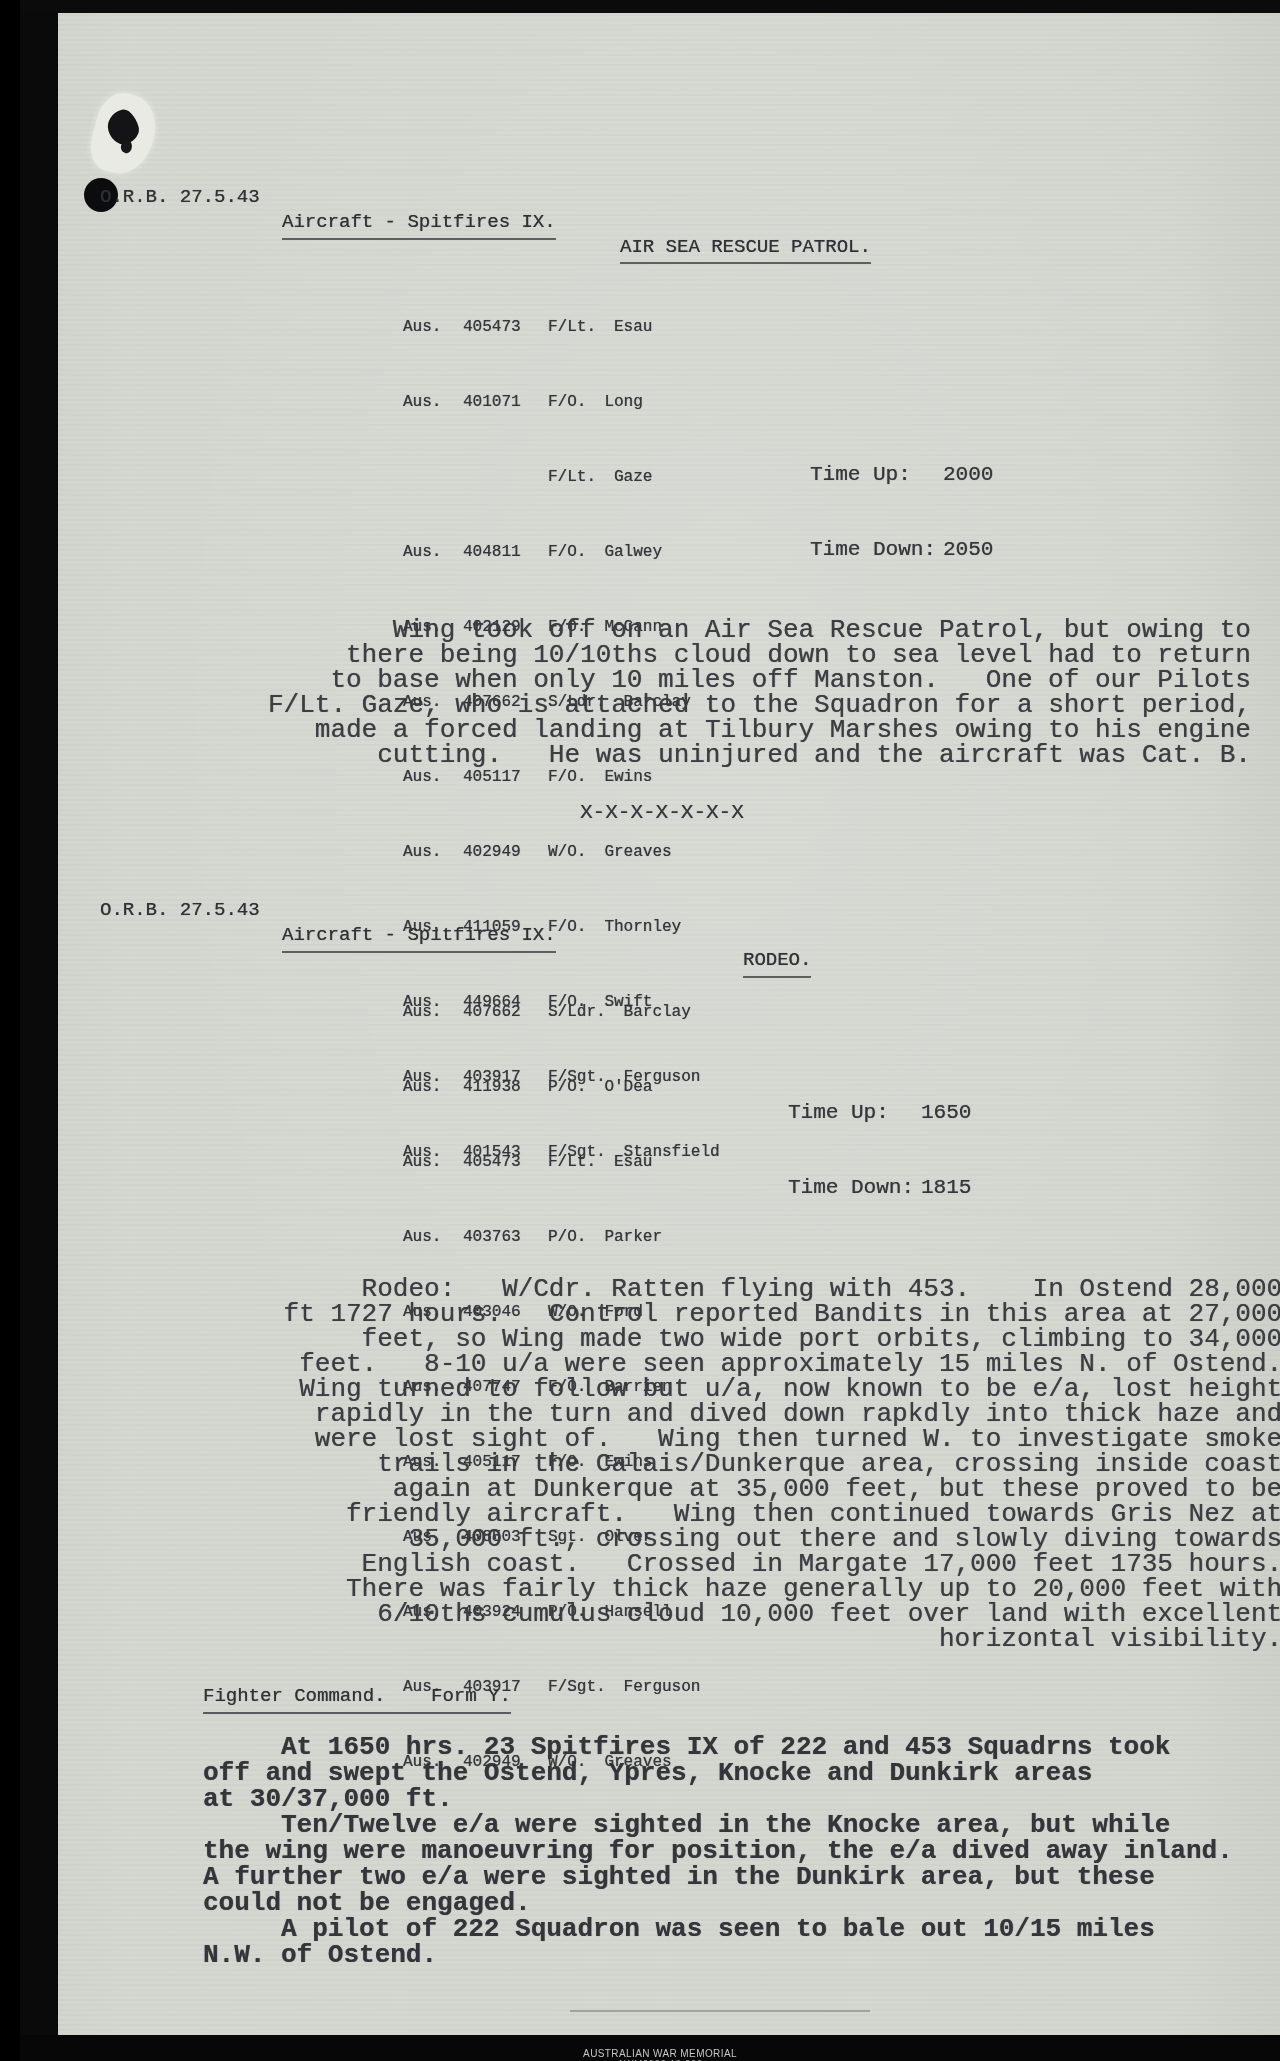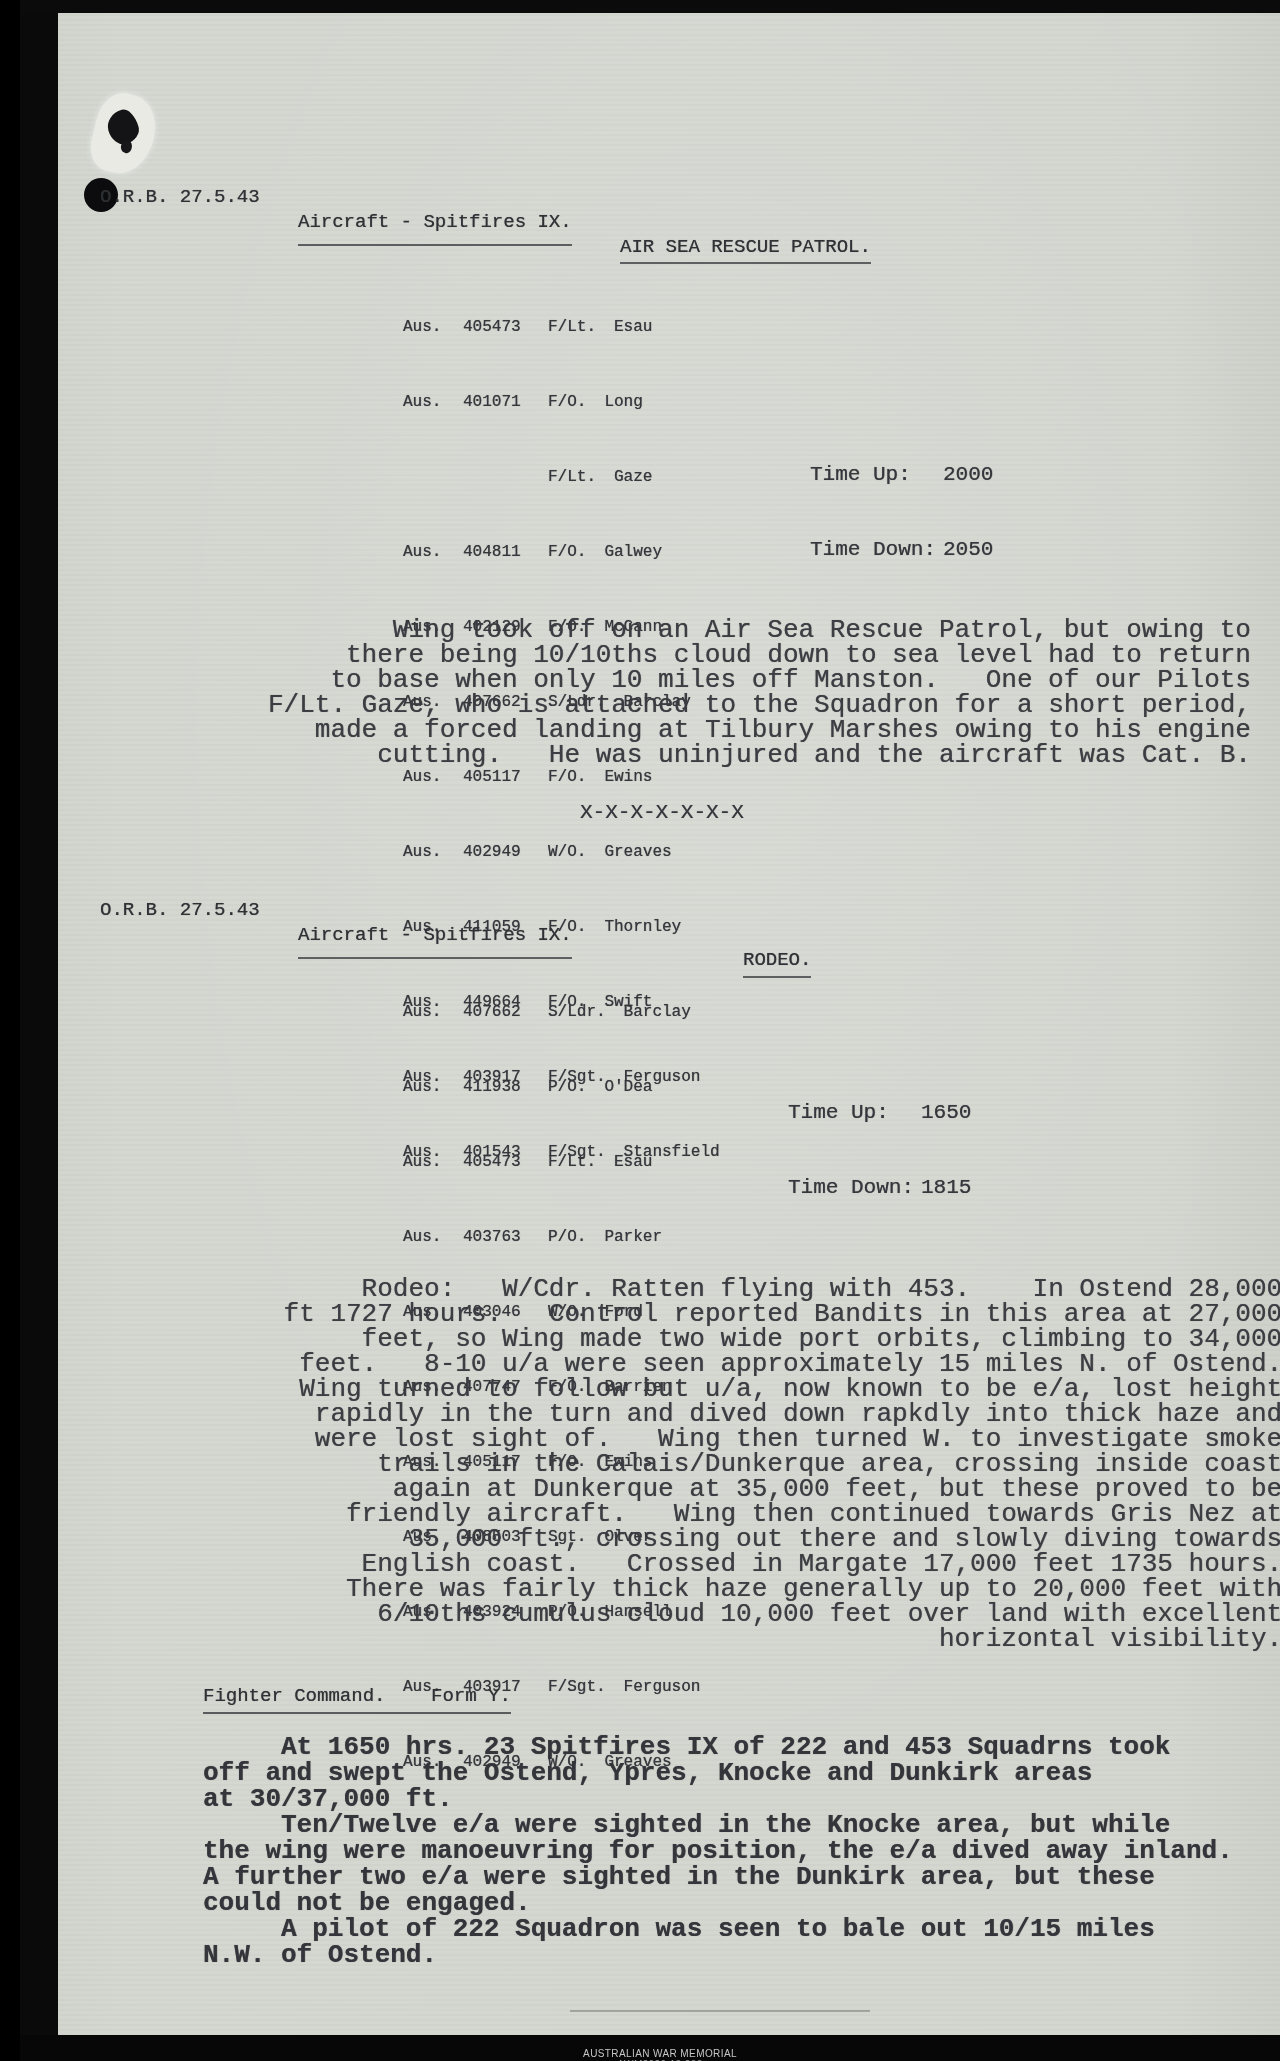--- a/index.html
+++ b/index.html
@@ -22,21 +22,21 @@
   .ink-blot{left:88px;top:110px;width:30px;height:34px;background:#141416;border-radius:62% 38% 55% 45% / 48% 62% 38% 52%;transform:rotate(-16deg);}
   .ink-blot-b{left:101px;top:140px;width:11px;height:13px;background:#17171a;border-radius:50% 60% 45% 55%;transform:rotate(20deg);}
   .punch-hole{left:64px;top:178px;width:34px;height:34px;background:#0c0c0e;border-radius:50%;}
   .pencil-mark{left:550px;top:2010px;width:300px;height:2px;background:rgba(118,123,112,.55);}
   
   .tw{color:rgba(50,52,57,.94);text-shadow:0 0 .7px rgba(58,60,65,.65), .4px .4px .6px rgba(58,60,65,.35);white-space:pre;}
   
   .hdr{left:0;width:1280px;height:25px;font-size:19px;line-height:25px;}
   .hdr span{position:absolute;color:rgba(44,46,51,.95);}
   .hdr .h-orb{left:80px;}
-  .hdr .h-title{left:278px;border-bottom:2.5px solid rgba(62,64,68,.8);padding-bottom:9px;}
+  .hdr .h-title{left:262px;border-bottom:2.5px solid rgba(62,64,68,.8);padding-bottom:3px;}
   .h-op1{left:600px;border-bottom:2.5px solid rgba(62,64,68,.8);padding-bottom:2px;}
   .h-op2{left:723px;border-bottom:2.5px solid rgba(62,64,68,.8);padding-bottom:3px;}
   
   .plist{left:383px;font-size:16px;line-height:25px;}
   .prow{display:flex;height:25px;}
   .c-pre{display:inline-block;width:60px;}
   .c-num{display:inline-block;width:85px;}
   .c-rank{display:inline-block;padding-right:18px;}
   
   .timeblock{font-size:21px;line-height:25px;}

